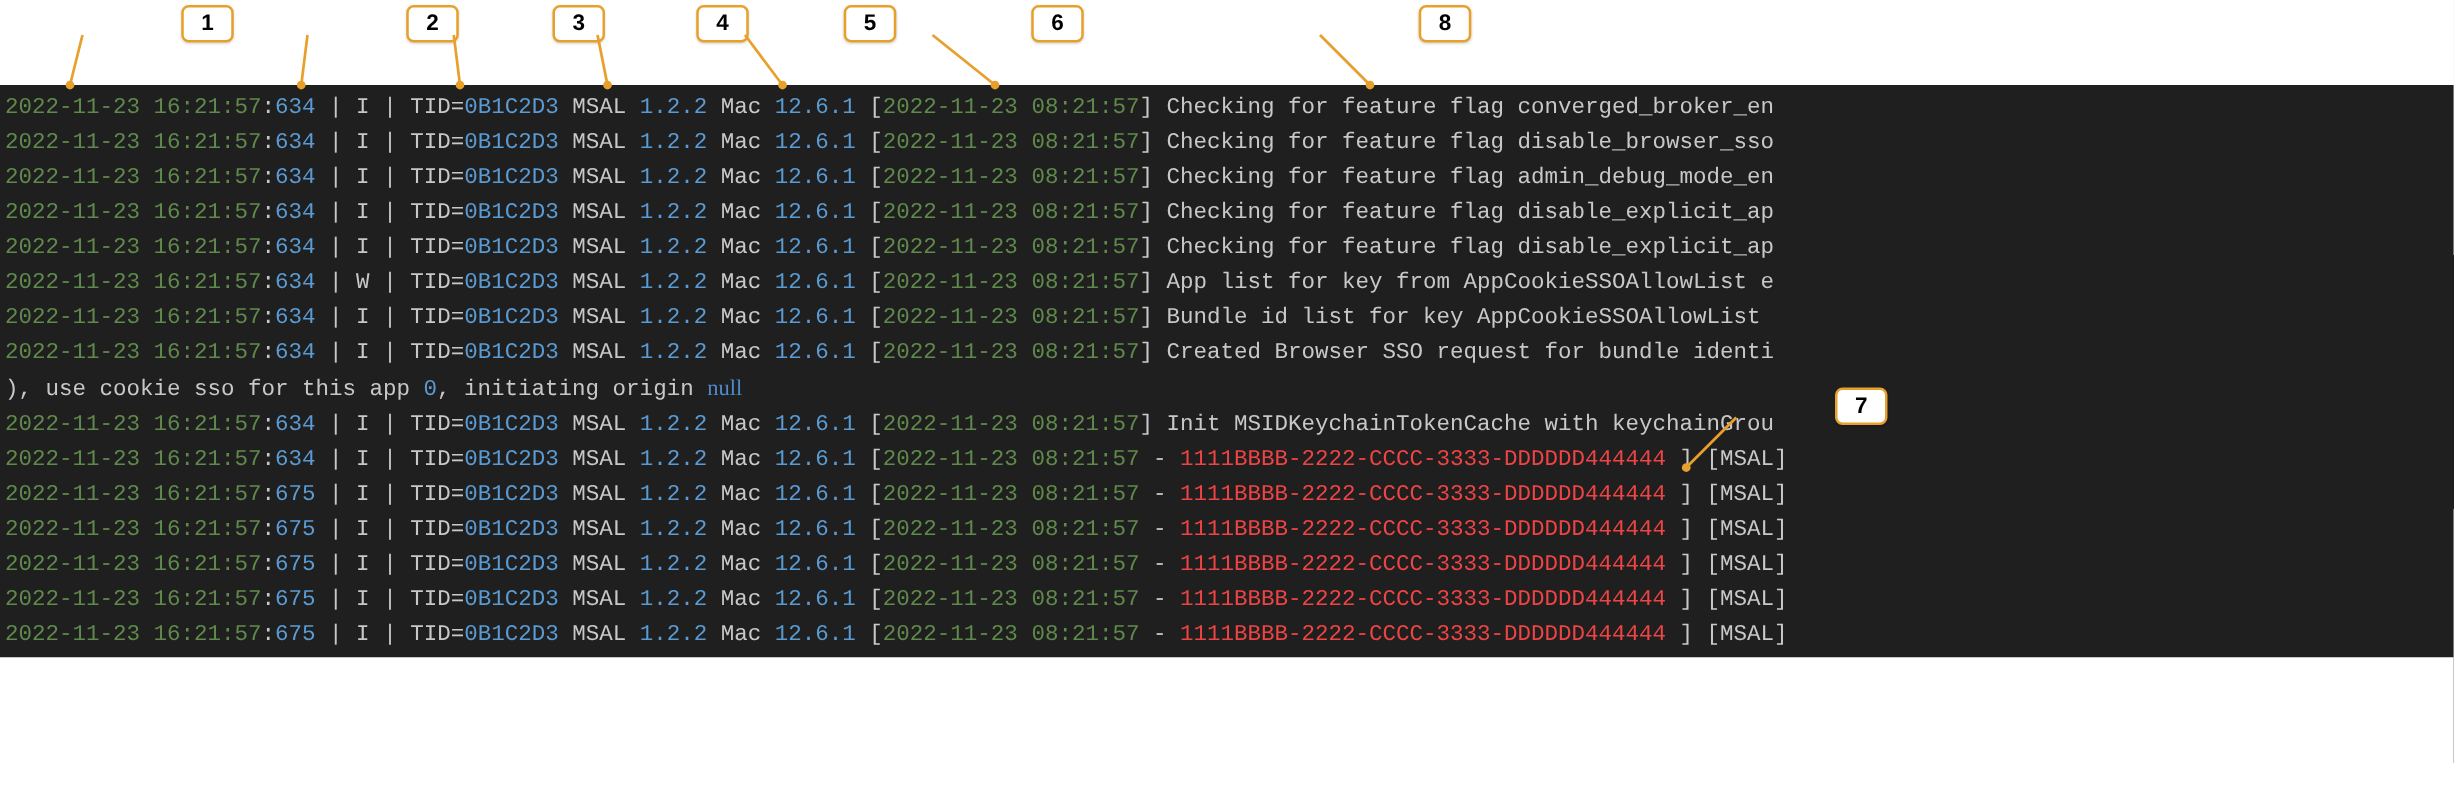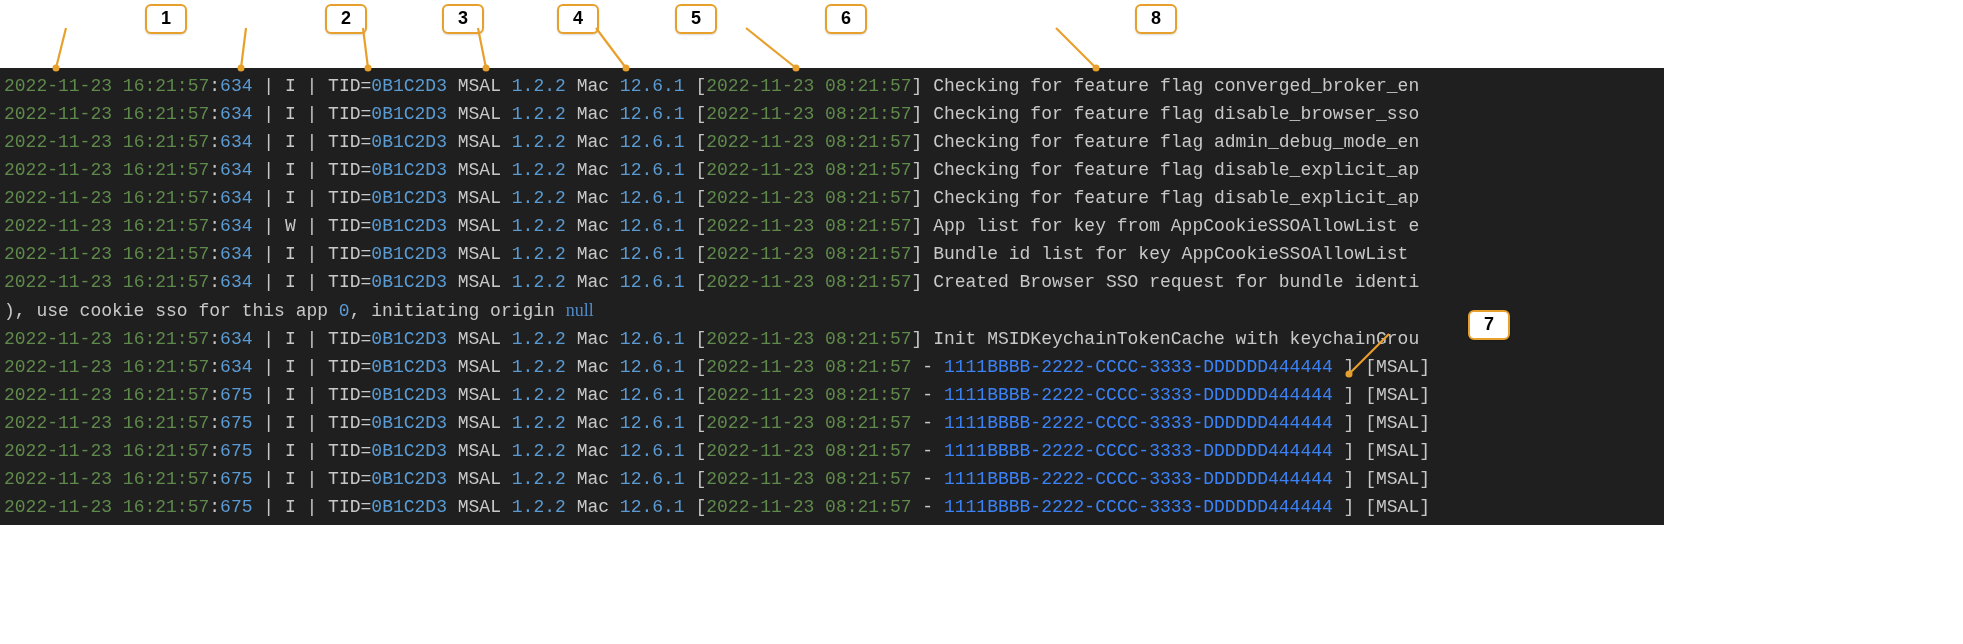--- a/index.html
+++ b/index.html
@@ -41,37 +41,37 @@
     overflow: visible;
   }
 
   .log-pane {
     background: #1f1f1f;
     color: #cccccc;
     font-size: 18px;
     line-height: 28px;
     white-space: pre;
     overflow: hidden;
-    width: 1664px;
+    width: 1963px;
     padding: 4px 0 4px 4px;
     box-sizing: border-box;
   }
   .log-line { display: block; }
 
   
   .tk-date    { color: #5f8a4b; }      
   .tk-time    { color: #5f8a4b; }
   .tk-ms      { color: #5a9bd4; }      
   .tk-num     { color: #5a9bd4; }
   .tk-punc    { color: #c8c8c8; }
   .tk-level   { color: #c8c8c8; }
   .tk-kw      { color: #c8c8c8; }
   .tk-msg     { color: #c8c8c8; }
   .tk-null    { color: #4f8acb; font-family: Liberation Serif, serif; }
-  .tk-guid    { color: #3b82f6; }
+  .tk-guid    { color: #ef4444; }
 </style>
 </head>
 <body>
 
 <div class="callout-bar" id="callout-bar">
     <div class="callout" style="left: 145px;"><div class="box">1</div><svg width="200" height="60">
         <line x1="0" y1="0" x2="-10" y2="40" stroke="#e8a02c" stroke-width="2.2"></line>
         <circle cx="-10" cy="40" r="3.5" fill="#e8a02c"></circle>
       </svg></div>
     <div class="callout" style="left: 325px;"><div class="box">2</div><svg width="200" height="60">

